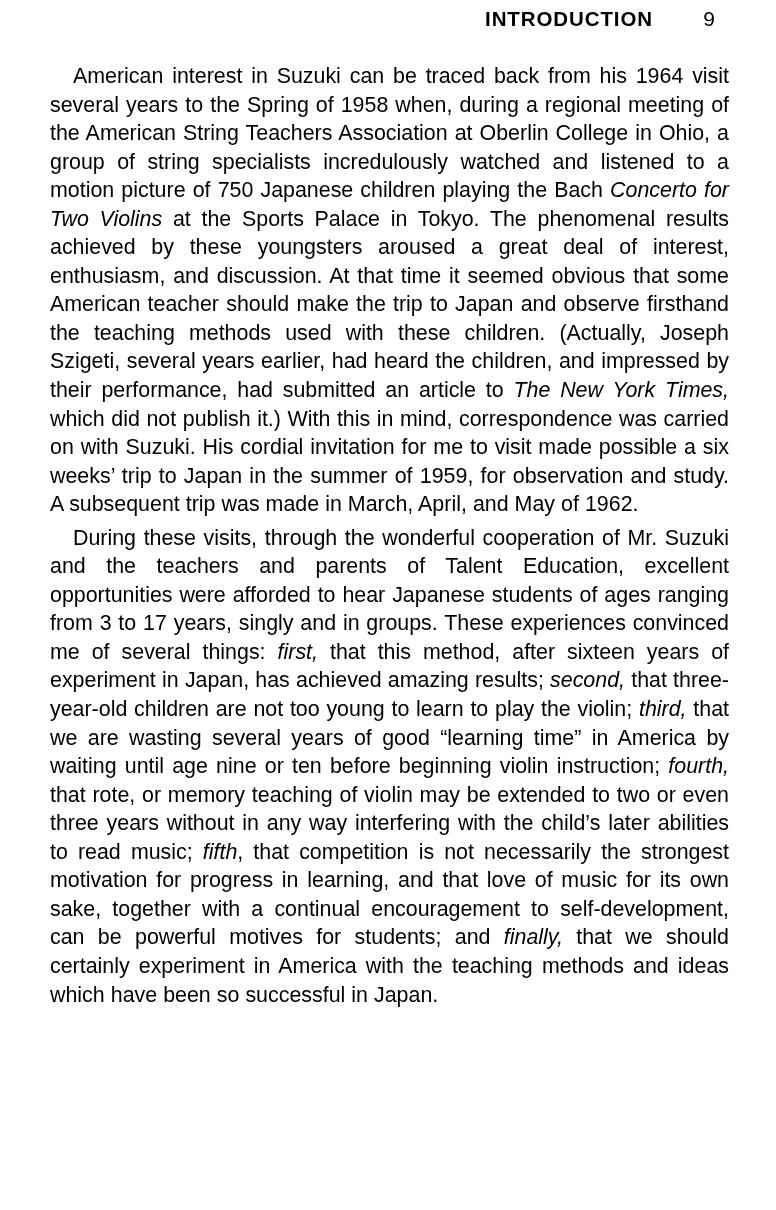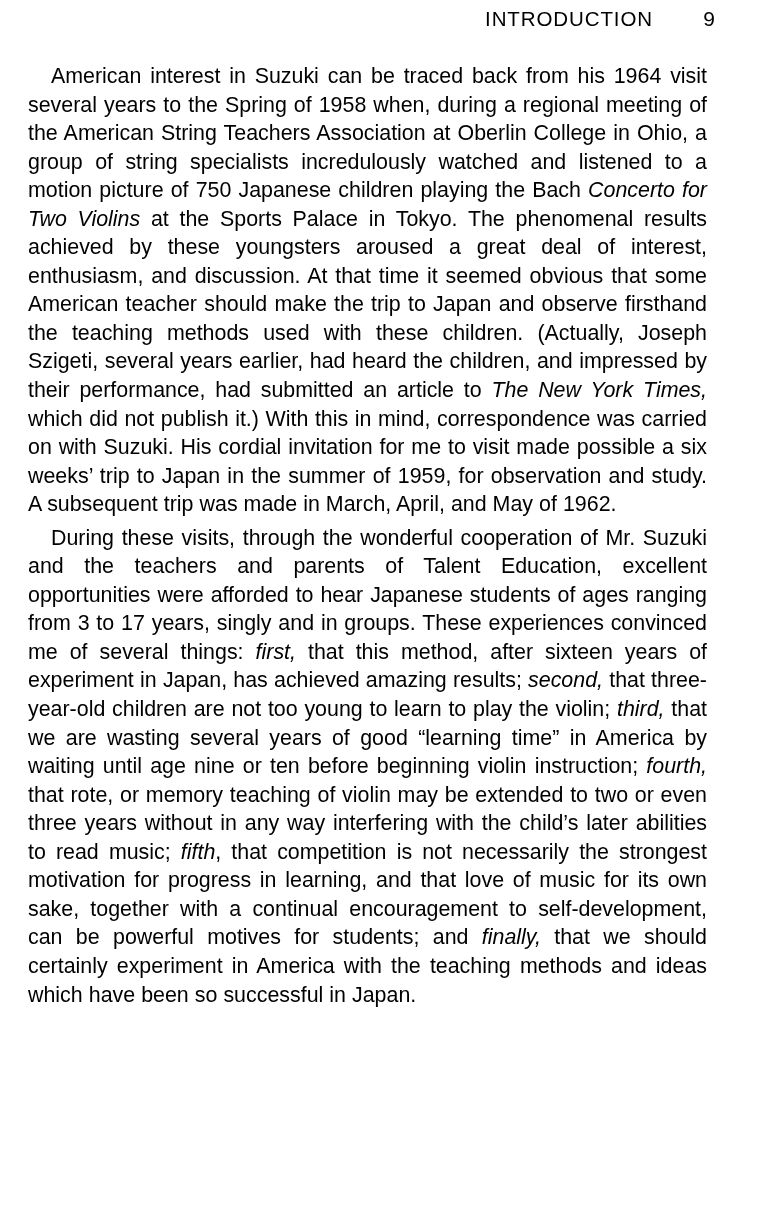--- a/index.html
+++ b/index.html
@@ -26,36 +26,36 @@
     left: 38px;
     right: 61px;
     height: 26px;
     display: flex;
     align-items: center;
     justify-content: flex-end;
   }
   .running-head .head-title {
     font-size: 20.5px;
     letter-spacing: 0.9px;
-    font-weight: 400;
+    font-weight: 700;
     white-space: nowrap;
   }
   .running-head .folio {
     font-size: 21px;
     font-weight: 400;
     width: 62px;
     text-align: right;
     white-space: nowrap;
   }
 
   
   .textblock {
     position: absolute;
     top: 62px;
-    left: 28px;
+    left: 50px;
     width: 679px;
   }
   .para {
     margin: 0;
     text-align: justify;
     text-justify: inter-word;
     font-size: 21.4px;
     line-height: 28.55px;
     text-indent: 23px;
     word-spacing: 0.1px;

